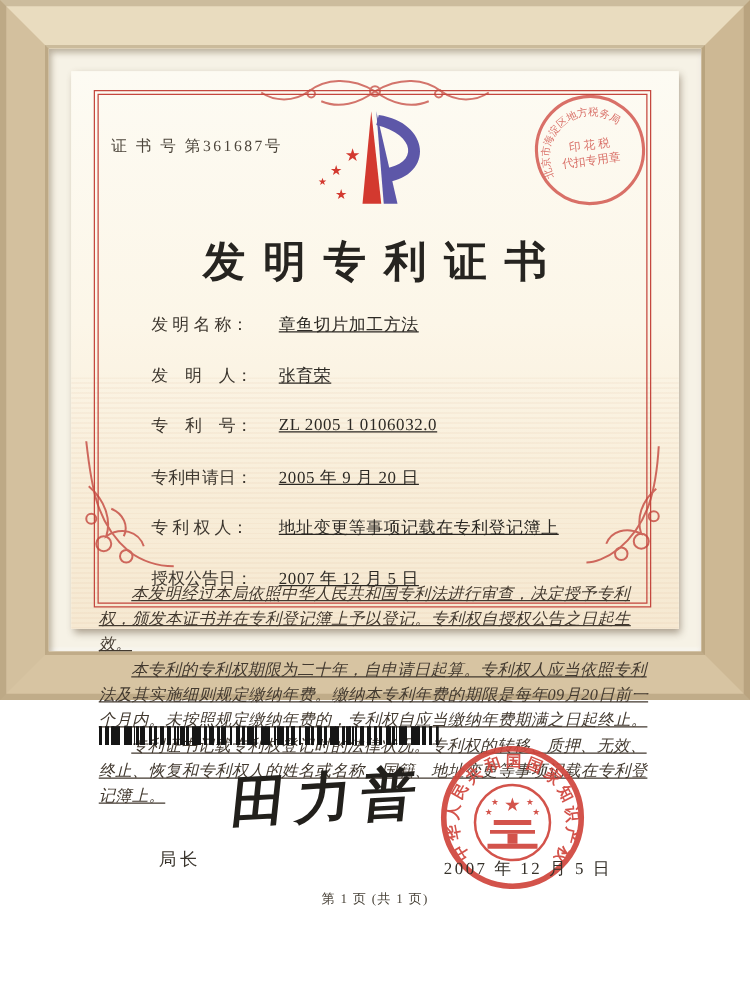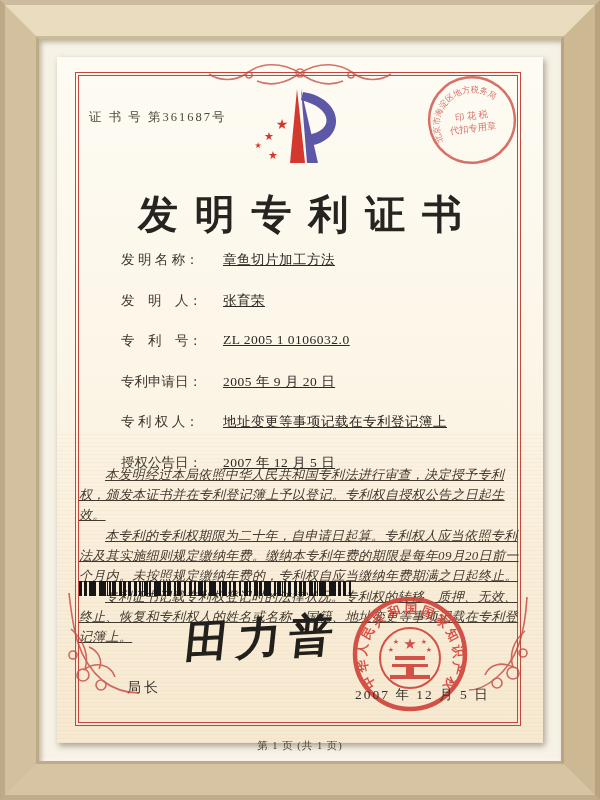--- a/index.html
+++ b/index.html
@@ -1,56 +1,56 @@
 <!DOCTYPE html>
 <html><head>
 <meta charset="utf-8">
 <style>
   html,body{margin:0;padding:0;width:600px;height:800px;overflow:hidden;
     font-family:"Liberation Serif",serif;}
-  .scene{position:relative;width:600px;height:800px;background:#cdb998;}
+  .scene{position:relative;width:600px;height:560px;background:#cdb998;}
   
   .wood{position:absolute;inset:0;box-sizing:border-box;border-style:solid;border-width:40px;
     border-color:#e9dcbf #cdb894 #d7c4a2 #d3c09e;}
   .wood-rim{position:absolute;inset:0;box-sizing:border-box;border:5px solid rgba(140,115,80,.30);pointer-events:none;}
   .wood-inner-line{position:absolute;inset:36px;box-sizing:border-box;border:3px solid rgba(150,125,88,.35);pointer-events:none;}
   
   .mat{position:absolute;inset:39px;background:#f6f2e6;
     box-shadow:inset 2px 3px 5px rgba(95,75,45,.40), inset -1px -2px 3px rgba(255,255,255,.65);}
   
   .paper{position:absolute;inset:57px;background:linear-gradient(180deg,#fdfbf3 0%,#fcf6e8 45%,#f8edd8 78%,#f6e9d2 100%);
     box-shadow:2px 3px 6px rgba(80,60,35,.45);}
   .paper-texture{position:absolute;left:0;right:0;top:55%;bottom:0;pointer-events:none;
     background:repeating-linear-gradient(0deg,rgba(205,150,110,.07) 0 1px,transparent 1px 4px);}
   .red-border{position:absolute;top:15px;left:18px;right:22px;bottom:17px;
     border:4px double #c4473e;pointer-events:none;}
   
   .cert-no{position:absolute;left:32px;top:52px;font-size:12.5px;letter-spacing:2px;color:#4d463c;}
   .logo{position:absolute;left:193px;top:26px;width:104px;height:96px;}
   .tax-stamp{position:absolute;left:368px;top:16px;width:94px;height:94px;opacity:.78;transform:rotate(-7deg);}
-  .title{position:absolute;left:0;right:0;top:130px;text-align:center;font-size:40px;font-weight:600;
+  .title{position:absolute;left:0;right:0;top:130px;text-align:center;font-size:34px;font-weight:600;
     color:#262420;letter-spacing:.42em;text-indent:.42em;}
   .fields{position:absolute;left:32px;right:26px;top:194px;margin-left:32px;}
   .field-row{display:flex;margin-bottom:22.5px;font-size:13.5px;color:#33302a;}
   .field-label{flex:0 0 102px;white-space:pre;color:#3c362e;}
   .field-value{color:#2c2924;letter-spacing:.5px;text-decoration:underline;}
   .paragraphs{position:absolute;left:22px;right:20px;top:408px;font-size:13px;line-height:1.54;
     color:#42392f;font-style:italic;text-decoration:underline;}
   .paragraphs p{margin:0 0 1px 0;text-indent:2em;letter-spacing:.3px;}
   .barcode{position:absolute;left:22px;top:524px;width:272px;height:15px;
     background-image:
       repeating-linear-gradient(90deg,#161616 0 2px,transparent 2px 5px),
       repeating-linear-gradient(90deg,#161616 0 1px,transparent 1px 7px),
       repeating-linear-gradient(90deg,#161616 0 3px,transparent 3px 11px);}
   .director{position:absolute;left:70px;top:590px;font-size:14px;color:#3a352d;letter-spacing:3px;margin-top:32px;}
   .signature{position:absolute;left:128px;top:552px;font-size:44px;font-weight:700;color:#22201c;
     letter-spacing:8px;transform:rotate(-3deg) skewX(-9deg);}
   .seal{position:absolute;left:293px;top:537px;width:120px;height:120px;opacity:.92;}
   .seal-date{position:absolute;left:298px;top:629px;font-size:13.5px;color:#35312a;letter-spacing:2px;z-index:5;}
-  .footer-page{position:absolute;left:0;right:0;top:655px;text-align:center;font-size:10.5px;color:#4a443a;letter-spacing:1px;margin-top:27px;}
+  .footer-page{position:absolute;left:0;right:0;top:655px;text-align:center;font-size:10.5px;color:#4a443a;letter-spacing:1px;}
   .flourish-top{position:absolute;left:0;right:0;top:0;height:36px;display:flex;justify-content:center;pointer-events:none;}
   .flourish-bl{position:absolute;left:6px;bottom:44px;width:78px;height:110px;pointer-events:none;}
   .flourish-br{position:absolute;right:10px;bottom:48px;width:64px;height:100px;pointer-events:none;}
 </style>
 </head>
 <body>
 
 <div class="scene">
   <div class="wood"></div>
   <div class="wood-rim"></div>

